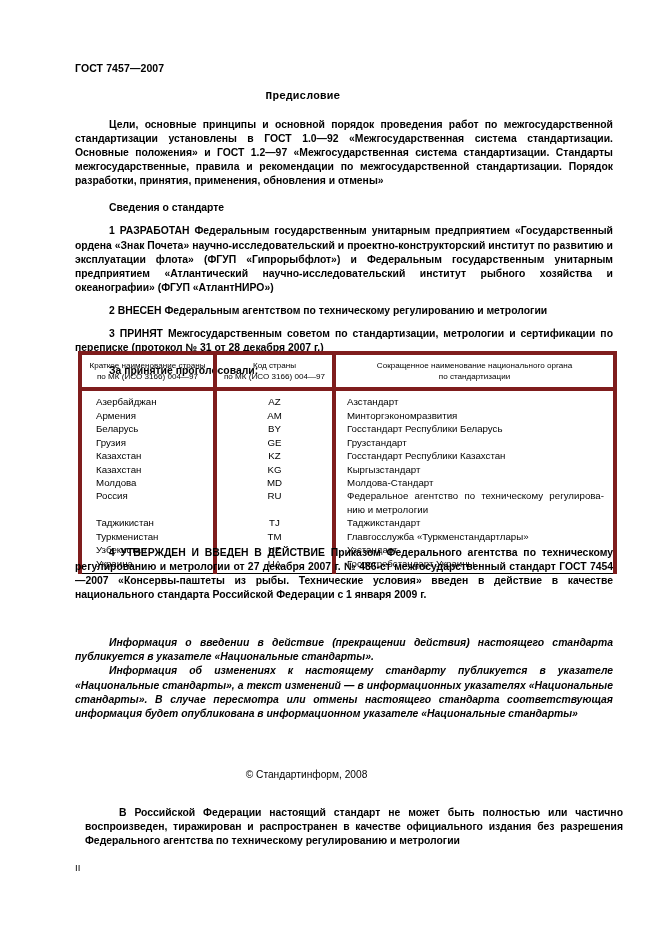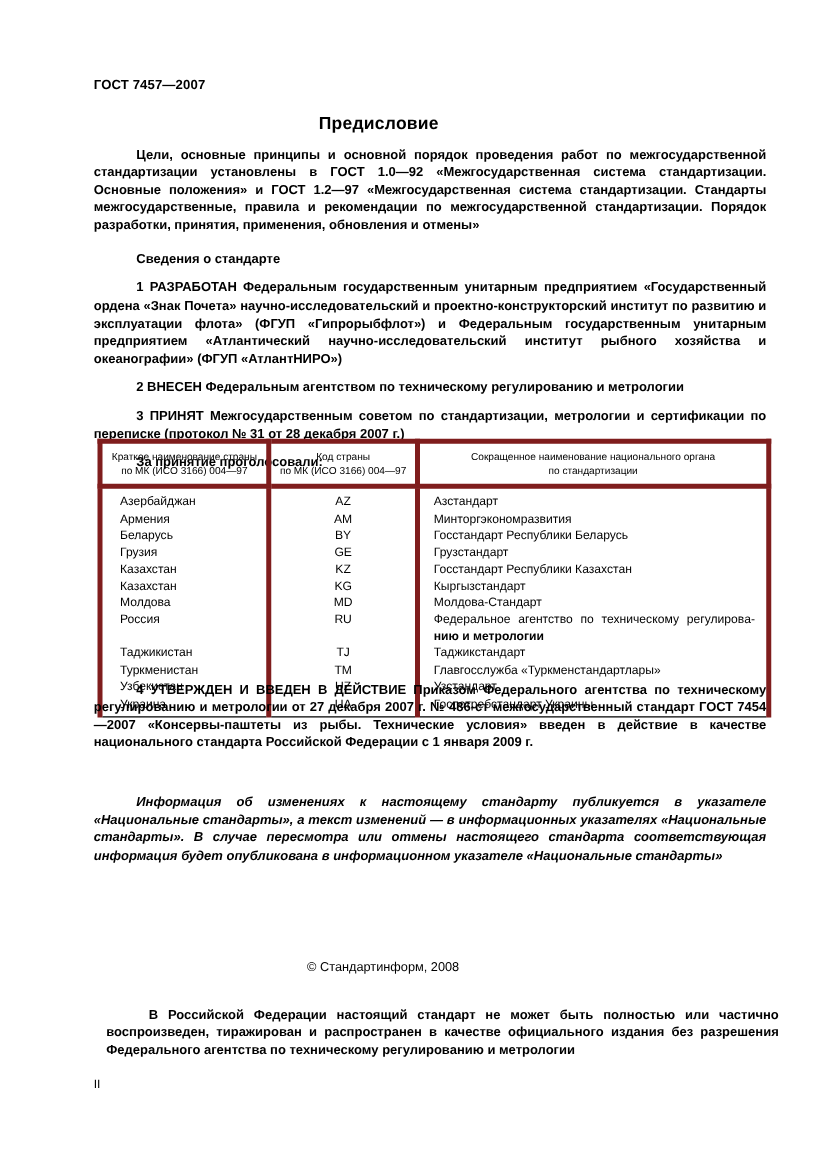--- a/index.html
+++ b/index.html
@@ -36,23 +36,24 @@
     letter-spacing: 0.1px;
   }
 
   
   .doc-title {
     position: absolute;
     left: 0;
     top: 90px;
     width: 586px;
     text-align: center;
-    font-size: 14px;
+    font-size: 11px;
     font-weight: bold;
     letter-spacing: 0.2px;
+    font-family: Liberation Mono, monospace;
   }
   .doc-title .t-inner { padding-left: 20px; }
 
   
   .body-area {
     position: absolute;
     left: 75px;
     top: 118px;
     width: 538px;
   }
@@ -137,21 +138,21 @@
   .org-just { display: block; }
   .org-just .oj1 {
     display: block;
     text-align: justify;
     text-align-last: justify;
     height: 13.45px;
     white-space: nowrap;
     letter-spacing: 0.02px;
     word-spacing: 3.1px;
   }
-  .org-just .oj2 { display: block; height: 13.45px; font-weight: bold; }
+  .org-just .oj2 { display: block; height: 13.45px; }
 
   
   .copyright {
     position: absolute;
     left: 0;
     top: 769px;
     width: 613px;
     text-align: center;
     font-size: 10.2px;
   }
@@ -280,20 +281,21 @@
       </tbody>
     </table>
   </div>
 
   <div class="body-area" style="top:546px;">
     <p class="para nogap">4  УТВЕРЖДЕН И ВВЕДЕН В ДЕЙСТВИЕ Приказом Федерального агентства по техническому регулированию и метрологии от 27 декабря 2007 г. № 486-ст межгосударственный стандарт ГОСТ 7454—2007 «Консервы-паштеты из рыбы. Технические условия» введен в действие в качестве национального стандарта Российской Федерации с 1 января 2009 г.</p>
 
   </div>
 
   <div class="body-area" style="top:636px;">
+    <p class="para italic nogap">Информация о введении в действие (прекращении действия) настоящего стандарта публикуется в указателе «Национальные стандарты».</p>
     <p class="para italic tight">Информация об изменениях к настоящему стандарту публикуется в указателе «Национальные стандарты», а текст изменений — в информационных указателях «Национальные стандарты». В случае пересмотра или отмены настоящего стандарта соответствующая информация будет опубликована в информационном указателе «Национальные стандарты»</p>
   </div>
 
   <div class="copyright">©  Стандартинформ, 2008</div>
 
   <div class="bottom-note">
     <p class="para nogap">В Российской Федерации настоящий стандарт не может быть полностью или частично воспроизведен, тиражирован и распространен в качестве официального издания без разрешения Федерального агентства по техническому регулированию и метрологии</p>
   </div>
 
   <div class="folio">II</div>

